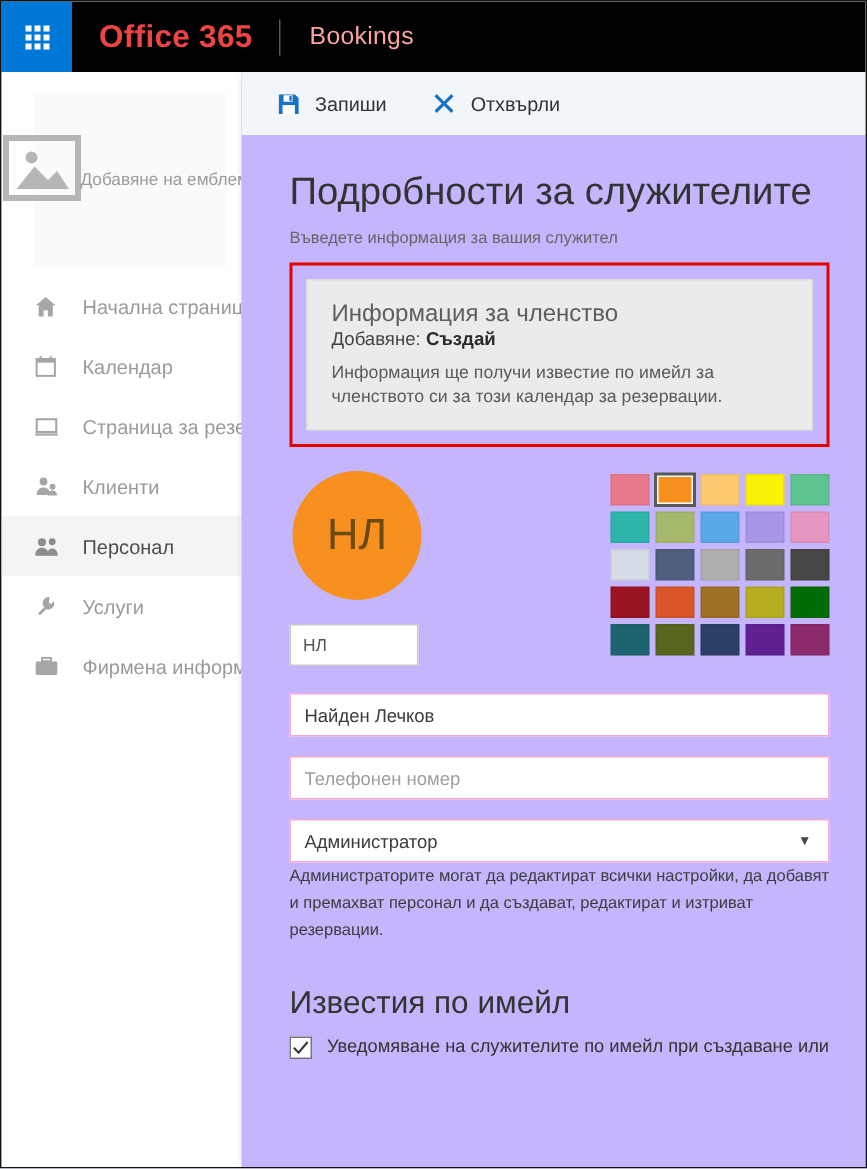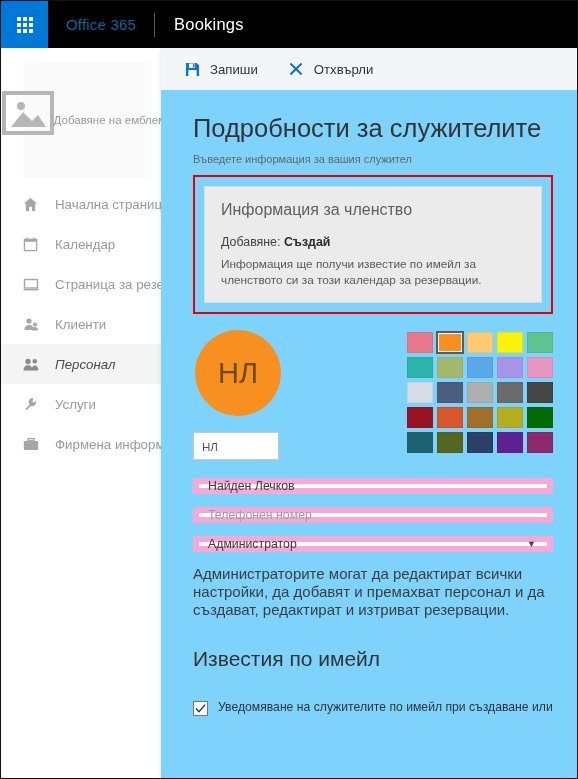--- a/index.html
+++ b/index.html
@@ -33,33 +33,34 @@
     flex: 0 0 auto;
   }
   .waffle-grid {
     display: grid;
     grid-template-columns: repeat(3, 4px);
     grid-template-rows: repeat(3, 4px);
     gap: 2px;
   }
   .waffle-grid i { display: block; width: 4px; height: 4px; background: #fff; }
   .suite-brand {
-    color: #0369a1;
-    font-size: 15px;
+    color: #ef4444;
+    font-size: 21px;
     padding-left: 18px;
     letter-spacing: .2px;
     white-space: nowrap;
+    font-weight: bold;
   }
   .suite-sep {
     width: 1px; height: 24px;
     background: #5a5a5a;
     margin: 0 0 0 18px;
   }
   .suite-app {
-    color: #ffffff;
+    color: #fca5a5;
     font-size: 16.5px;
     padding-left: 19px;
     letter-spacing: .2px;
     white-space: nowrap;
   }
 
   
   .leftnav {
     position: absolute; top: 47px; left: 0;
     width: 160px; height: 731px;
@@ -102,35 +103,34 @@
     display: flex; align-items: center;
     height: 40px;
     padding-left: 22px;
     color: #9a9a9a;
     font-size: 13.3px;
     white-space: nowrap;
   }
   .nav-item.selected {
     background: #f4f4f4;
     color: #4c4c4c;
-    font-style: italic;
   }
   .nav-ico {
     width: 22px; height: 18px;
     margin-right: 10px;
     display: inline-flex; align-items: center; justify-content: flex-start;
     flex: 0 0 auto;
   }
   .nav-ico svg { display: block; }
 
   
   .panel {
     position: absolute; top: 47px; left: 160px;
     width: 416px; height: 731px;
-    background: #7dd3fc;
+    background: #c4b5fd;
     box-shadow: -2px 0 5px -2px rgba(0,0,0,.13);
     overflow: hidden;
   }
   .cmdbar {
     height: 42px;
     background: #f3f6f9;
     display: flex; align-items: center;
     padding-left: 23px;
   }
   .cmd {
@@ -167,21 +167,21 @@
     margin-top: 10px;
     padding: 9px 9px 9px 9px;
     border: 2px solid #e60000;
   }
   .infobox {
     background: #ebebeb;
     border: 1px solid #dcdcdc;
     padding: 14px 16px 14px 16px;
   }
   .infobox h3 {
-    margin: 0 0 16px 0;
+    margin: 0 0 0 0;
     font-size: 16px;
     font-weight: 400;
     color: #5e5e5e;
   }
   .infobox .status {
     font-size: 12.4px;
     color: #444444;
     margin: 0 0 7px 0;
   }
   .infobox .status b { font-weight: 700; color: #2b2b2b; }
@@ -233,22 +233,22 @@
   }
   .swatch.selected {
     outline: 2px solid #5a5a5a;
     outline-offset: -1px;
     border: 2px solid #ffffff;
   }
 
   
   .fields { margin-top: 18px; }
   .field {
-    height: 16px;
-    border: 6px solid #f9a8d4;
+    height: 29px;
+    border: 1px solid #f9a8d4;
     background: #ffffff;
     display: flex; align-items: center;
     padding: 0 9px;
     font-size: 12.3px;
     color: #3b3b3b;
     margin-bottom: 13px;
   }
   .field.placeholder { color: #9e9e9e; }
   .field.disabled {
     background: #e6e6e6;
@@ -260,34 +260,33 @@
     margin-bottom: 0;
   }
   .caret {
     color: #444;
     font-size: 9px;
     line-height: 1;
     margin-right: 2px;
   }
 
   .role-desc {
-    margin-top: 13px;
-    font-size: 15px;
+    font-size: 11px;
     color: #3d3d3d;
     line-height: 18px;
   }
 
   .section-title {
     margin-top: 28px;
     font-size: 21px;
     font-weight: 400;
     color: #333333;
   }
   .check-row {
-    margin-top: 28px;
+    margin-top: 8px;
     display: flex; align-items: flex-end;
   }
   .checkbox {
     width: 15px; height: 15px;
     border: 1px solid #767676;
     background: #fff;
     margin-right: 10px;
     flex: 0 0 auto;
     display: flex; align-items: center; justify-content: center;
     position: relative;

